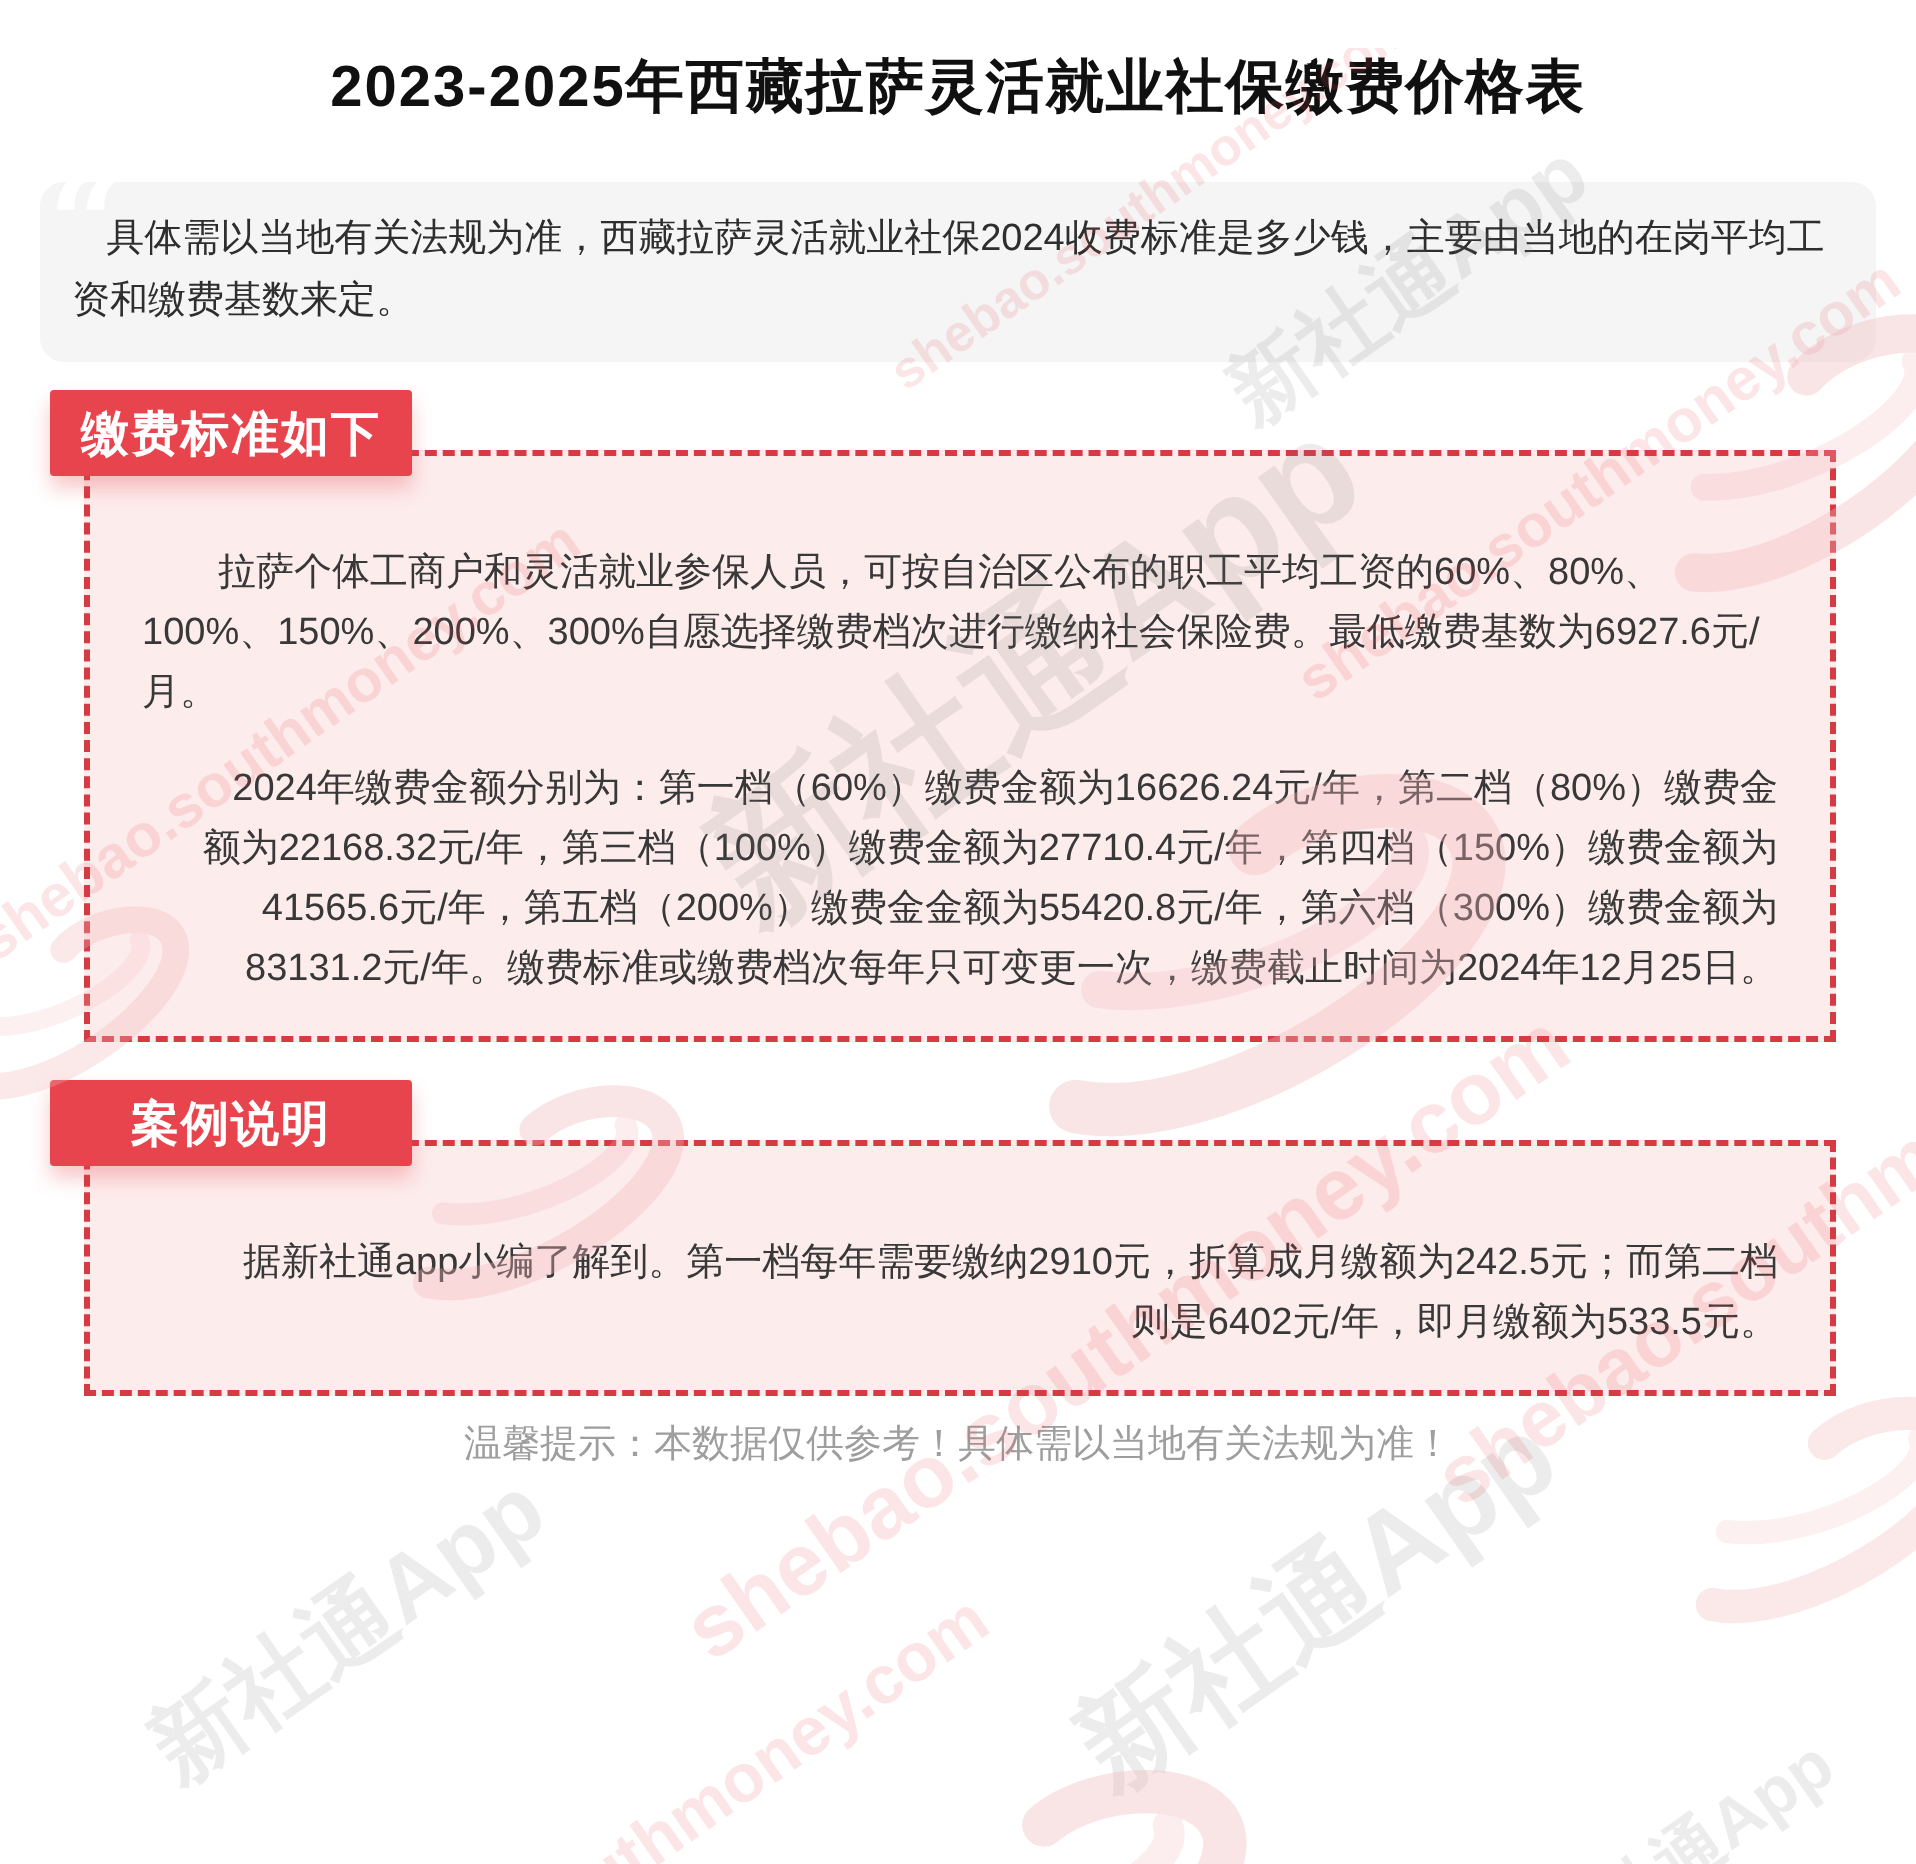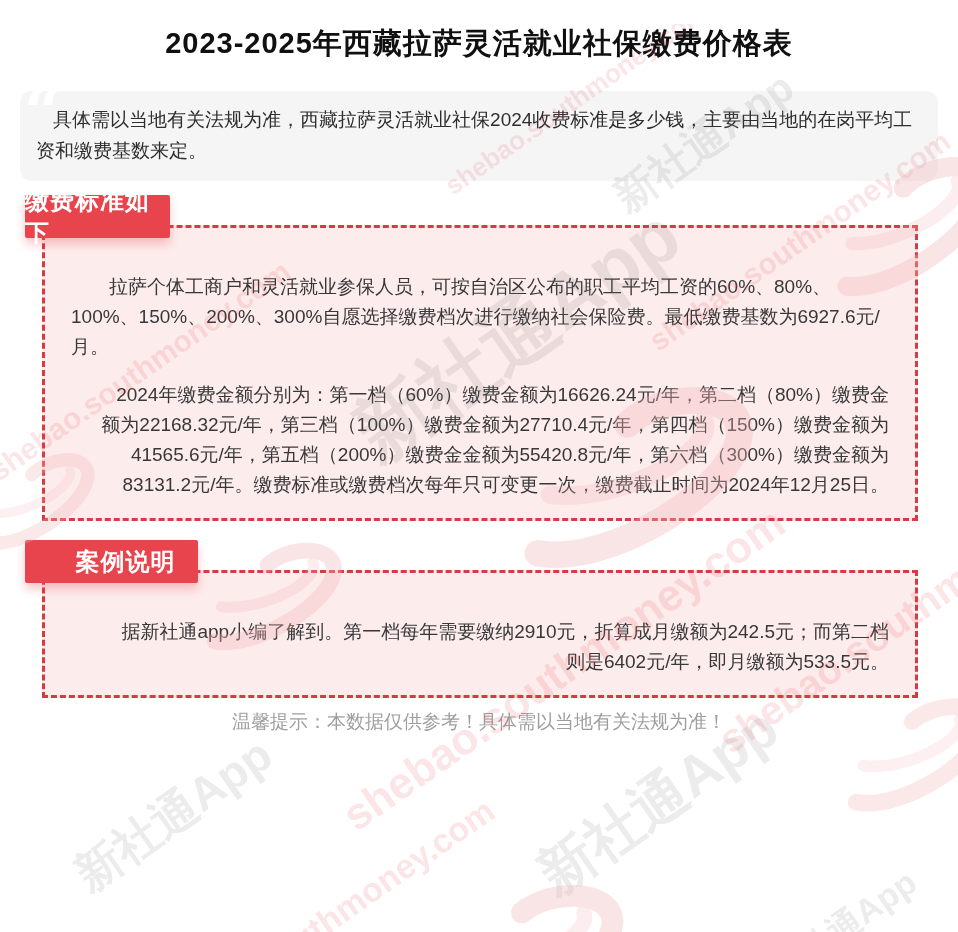--- a/index.html
+++ b/index.html
@@ -43,30 +43,30 @@
     font-family:"DejaVu Serif","Liberation Serif",serif;
     font-weight:bold;
     pointer-events:none;
   }
 
   
   .section-label{
     position:relative;
     z-index:3;
     margin:14px 0 -13px 25px;
-    width:145px;height:43px;
+    width:181px;height:43px;
     background:#e8444d;
     color:#ffffff;
     font-size:24px;font-weight:bold;
     letter-spacing:1px;
     display:flex;align-items:center;justify-content:center;
     border-radius:2px;
     box-shadow:0 6px 10px rgba(232,68,77,0.30);
   }
-  .section-label.second{margin-top:19px;padding-left:28px;}
+  .section-label.second{margin-top:19px;}
 
   
   .panel{
     position:relative;
     z-index:1;
     margin-left:42px;
     width:876px;
     box-sizing:border-box;
     background:#fdecec;
     border:3px dashed #d63a43;

